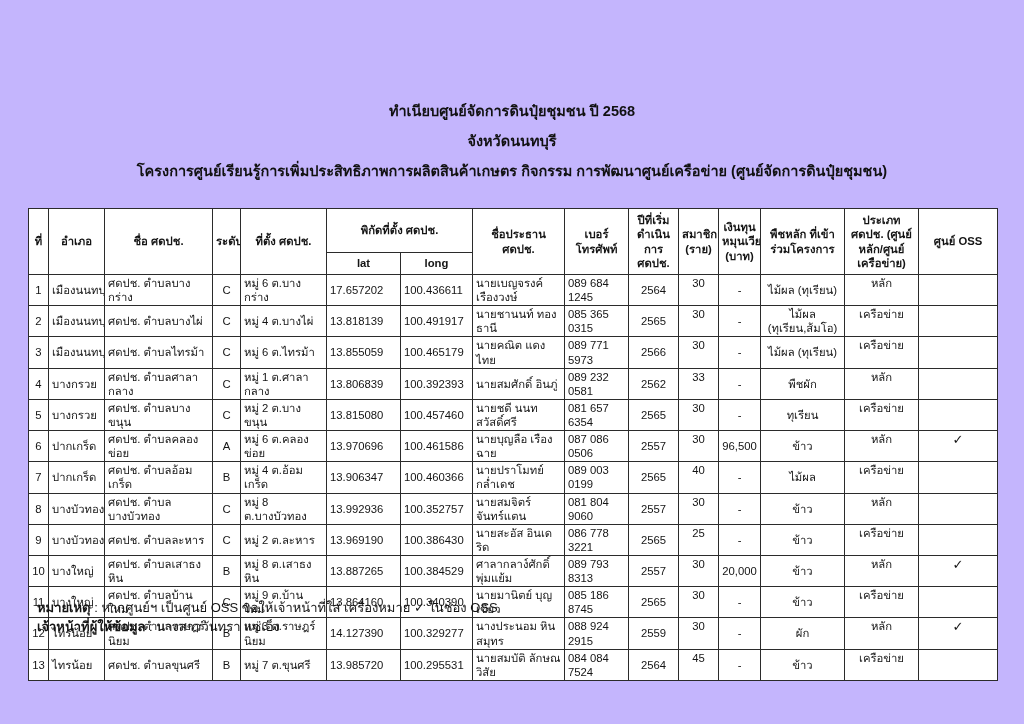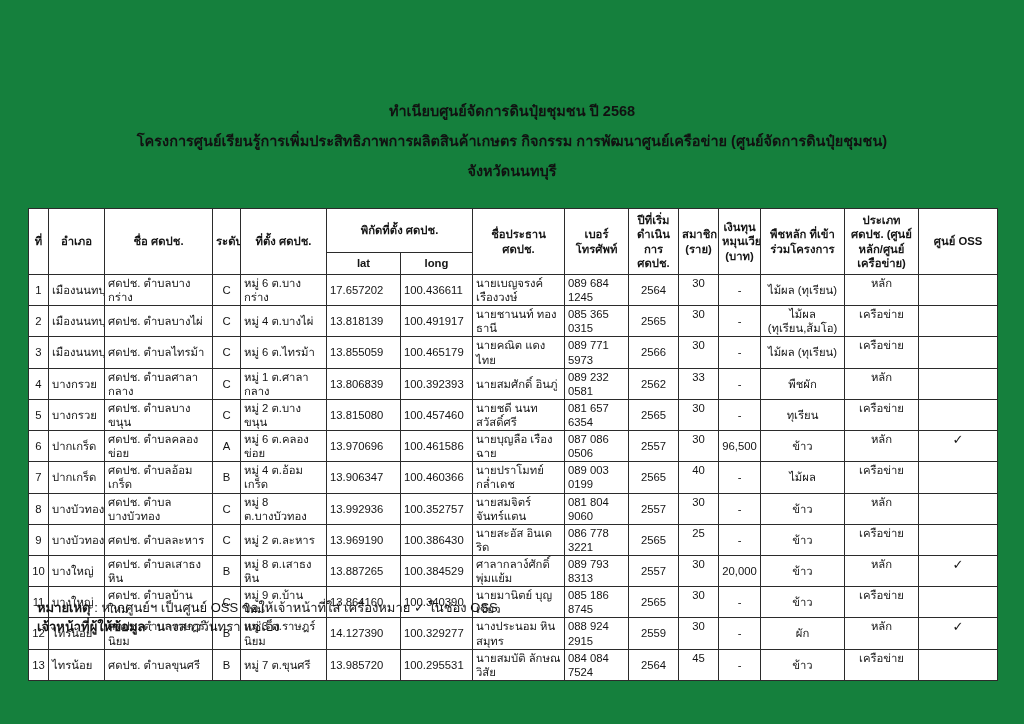--- a/index.html
+++ b/index.html
@@ -4,21 +4,21 @@
 <style>
   * { margin: 0; padding: 0; box-sizing: border-box; }
   html, body {
     width: 1024px; height: 724px;
     background: #ffffff;
     font-family: "Liberation Sans", "DejaVu Sans", sans-serif;
     color: #1a1a1a;
     position: relative;
     overflow: hidden;
   }
-  .page { position: absolute; inset: 0; background: #15803d; }
+  .page { position: absolute; inset: 0; background: #c4b5fd; }
 
   .titles {
     position: absolute;
     top: 96px; left: 0; right: 0;
     text-align: center;
   }
   .title-line {
     font-weight: bold;
     font-size: 14.5px;
     line-height: 30px;
@@ -65,22 +65,22 @@
   }
   .footnotes .lbl { font-weight: bold; }
 </style>
 </head>
 <body>
 
 <div class="page">
 
   <div class="titles">
     <div class="title-line">ทำเนียบศูนย์จัดการดินปุ๋ยชุมชน ปี 2568</div>
+    <div class="title-line">จังหวัดนนทบุรี</div>
     <div class="title-line">โครงการศูนย์เรียนรู้การเพิ่มประสิทธิภาพการผลิตสินค้าเกษตร กิจกรรม การพัฒนาศูนย์เครือข่าย (ศูนย์จัดการดินปุ๋ยชุมชน)</div>
-    <div class="title-line">จังหวัดนนทบุรี</div>
   </div>
 
   <table class="registry">
     <colgroup>
       <col style="width:20px">
         <col style="width:56px">
         <col style="width:108px">
       <col style="width:28px">
         <col style="width:86px">
         <col style="width:74px">

